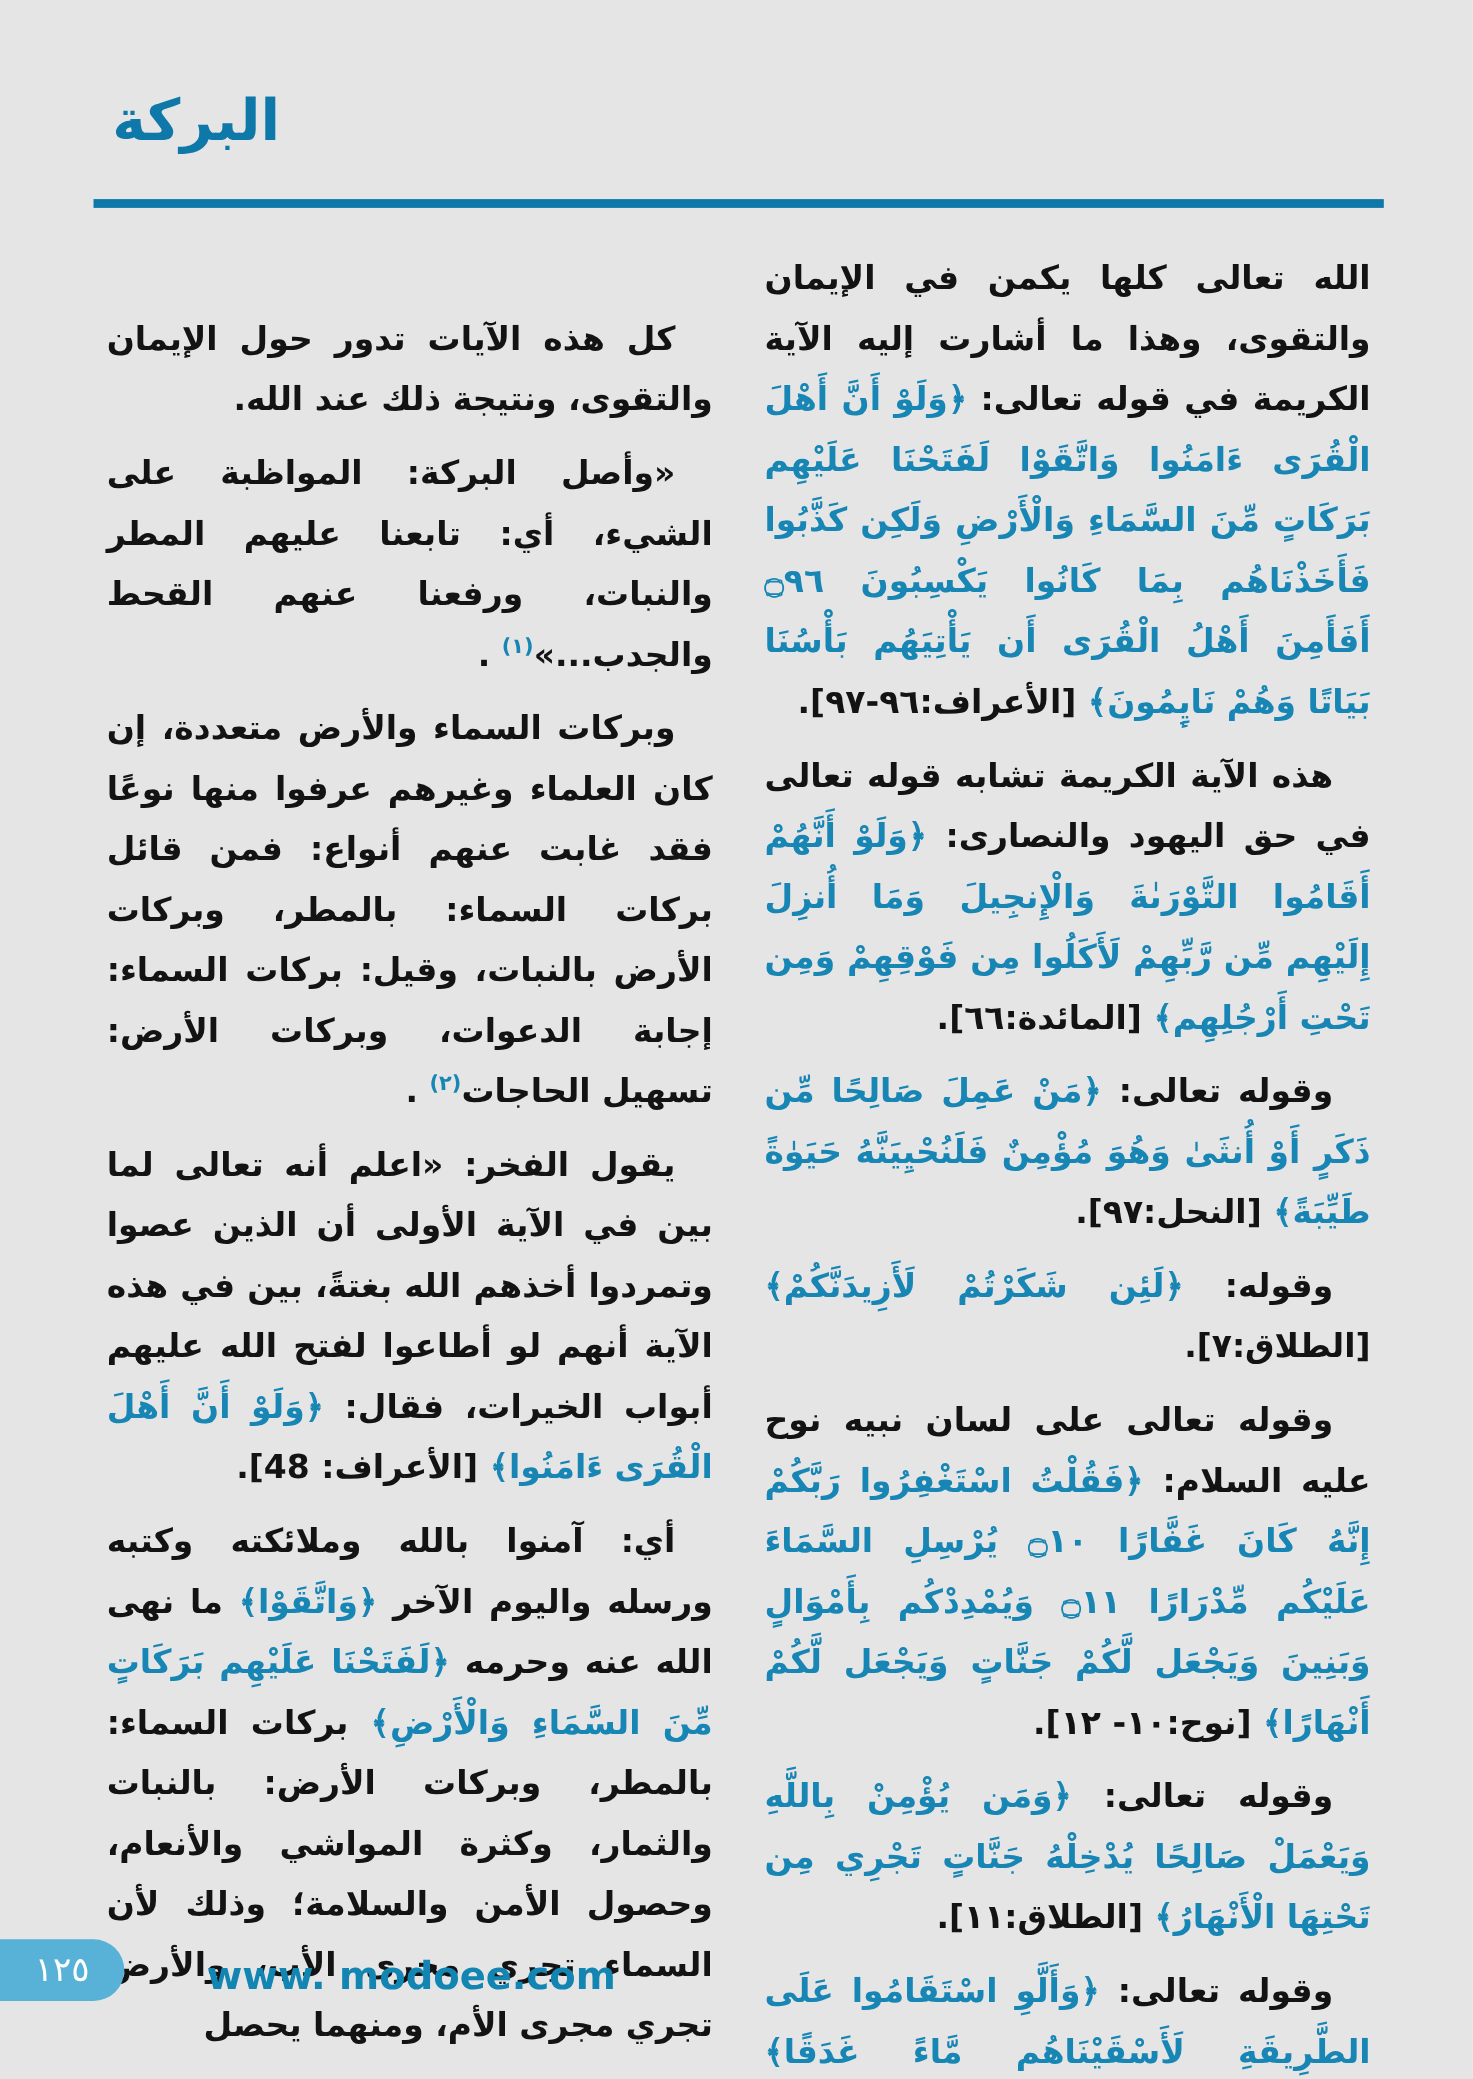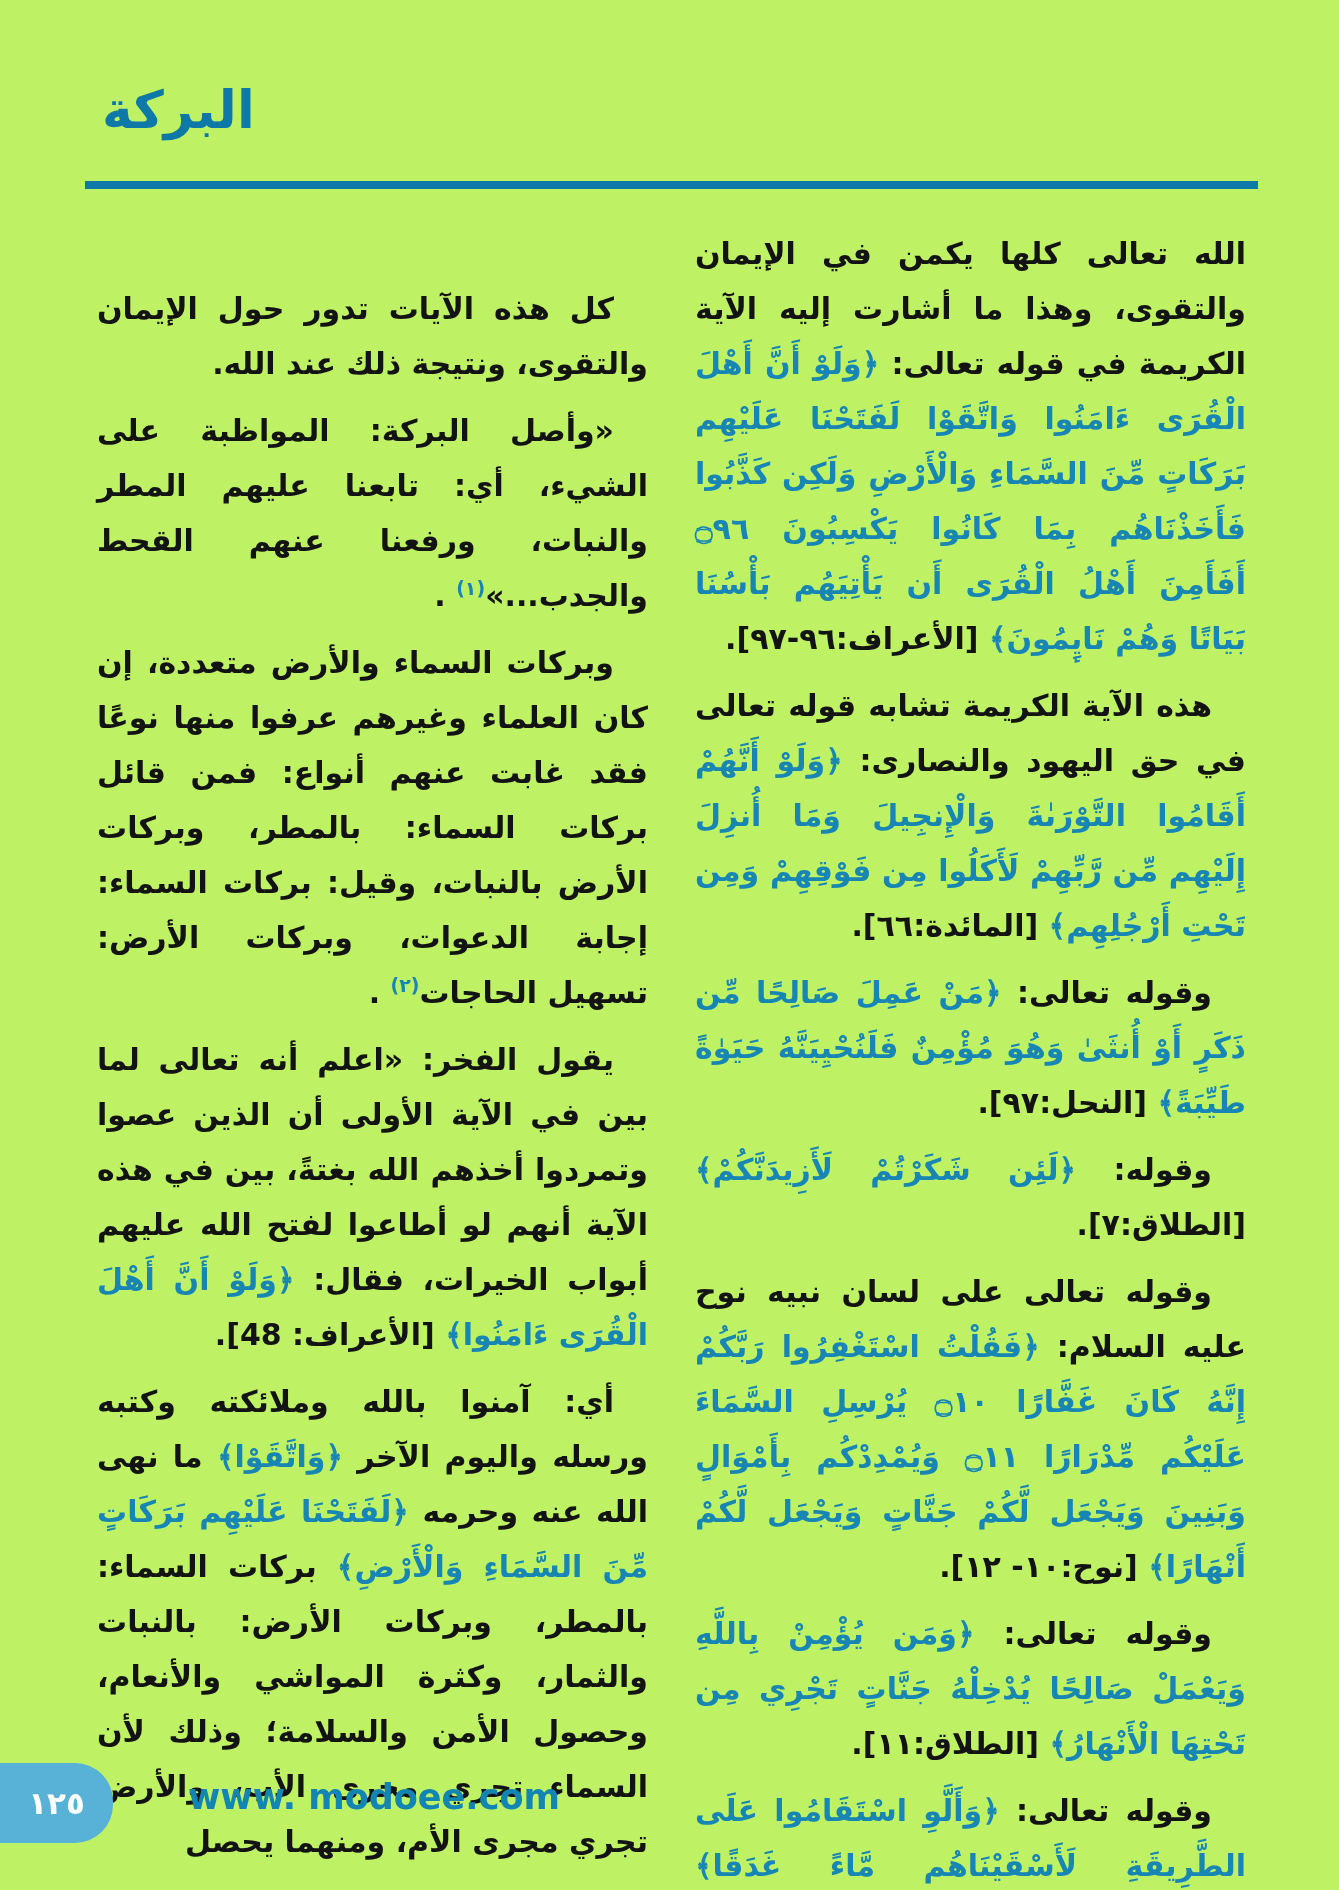--- a/index.html
+++ b/index.html
@@ -1,19 +1,19 @@
 <!DOCTYPE html>
 <html lang="ar" dir="rtl"><head>
 <meta charset="utf-8">
 <style>
   html,body { margin:0; padding:0; background:#ffffff; }
   .page {
     position:relative;
     width:1339px; height:1890px;
-    background:#bef264;
+    background:#e5e5e5;
     font-family:"DejaVu Sans", sans-serif;
     direction:rtl;
     overflow:hidden;
   }
   .header-title {
     position:absolute; left:102px; top:84px;
     font-size:52px; font-weight:bold;
     color:#0e78a8;
     line-height:1;
   }
@@ -47,25 +47,25 @@
   }
   .fn {
     font-size:25px; font-weight:bold;
     line-height:48px;
     text-align:right;
     margin:0;
   }
   .fn-marker { color:#1886b4; }
   .page-tab {
     position:absolute; left:0; top:1763px;
-    width:113px; height:80px;
+    width:113px; height:56px;
     background:#58b1d6;
     border-radius:0 38px 38px 0;
     color:#ffffff;
-    font-size:31px; font-weight:bold;
+    font-size:31px; font-weight:normal;
     display:flex; align-items:center; justify-content:center;
   }
   .footer-url {
     position:absolute; left:152px; top:1777px;
     color:#1285b3;
     font-size:35px; font-weight:bold;
     direction:ltr;
     margin-left:36px;
   }
 </style>

